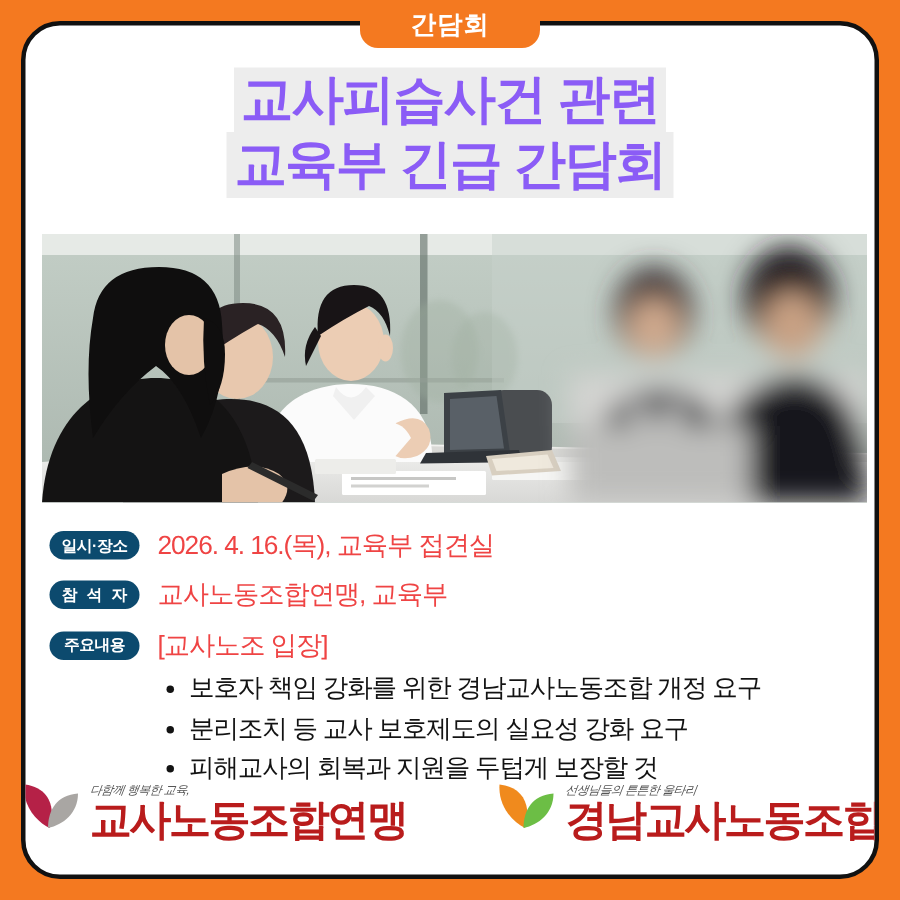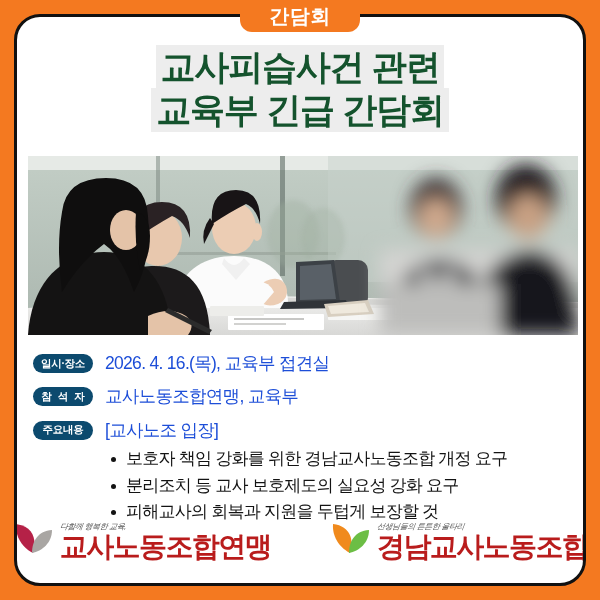--- a/index.html
+++ b/index.html
@@ -25,21 +25,21 @@
     position: absolute;
     left: 50%;
     top: 0;
     transform: translateX(-50%);
     width: 120px;
     height: 32px;
     background: #f47920;
     border-bottom-left-radius: 12px;
     border-bottom-right-radius: 12px;
     color: #ffffff;
-    font-size: 20px;
+    font-size: 17px;
     font-weight: bold;
     letter-spacing: 0.5px;
     display: flex;
     align-items: center;
     justify-content: center;
     z-index: 5;
   }
   
   #card {
     position: absolute;
@@ -57,21 +57,21 @@
   #title-block {
     position: absolute;
     left: 0;
     right: 0;
     top: 28px;
     text-align: center;
   }
   .title-line {
     display: inline-block;
     background: #ededed;
-    color: #14532d;
+    color: #8b5cf6;
     font-size: 35px;
     line-height: 1.24;
     font-weight: bold;
     letter-spacing: -1.2px;
     padding: 0 5px;
     white-space: nowrap;
   }
   
   #photo {
     position: absolute;
@@ -107,21 +107,21 @@
     letter-spacing: -0.3px;
     display: flex;
     align-items: center;
     justify-content: center;
     margin-top: 4px;
   }
   .pill.spaced { letter-spacing: 1.6px; text-indent: 1.6px; }
   .info-text {
     margin-left: 12px;
     font-size: 17.5px;
-    color: #1d4ed8;
+    color: #ef4444;
     letter-spacing: -0.7px;
     line-height: 1.5;
     font-weight: 500;
   }
   #bullets {
     list-style: none;
     margin: 3px 0 0 0;
     padding: 0 0 0 18px;
   }
   #bullets li {

